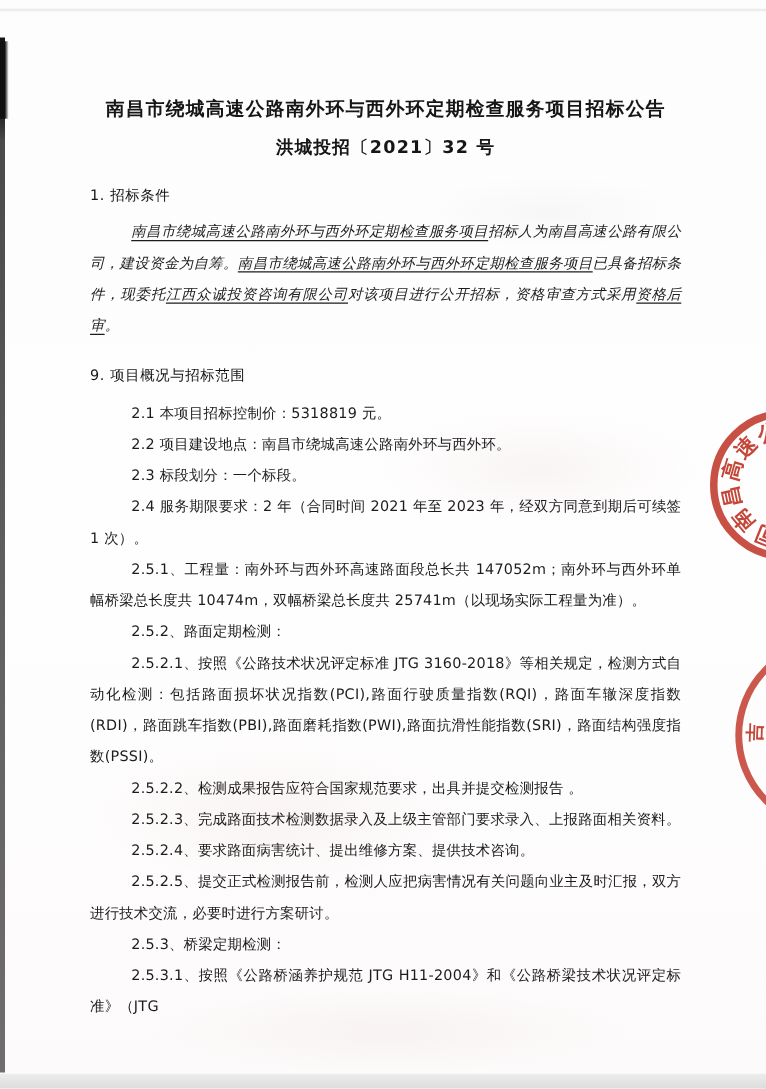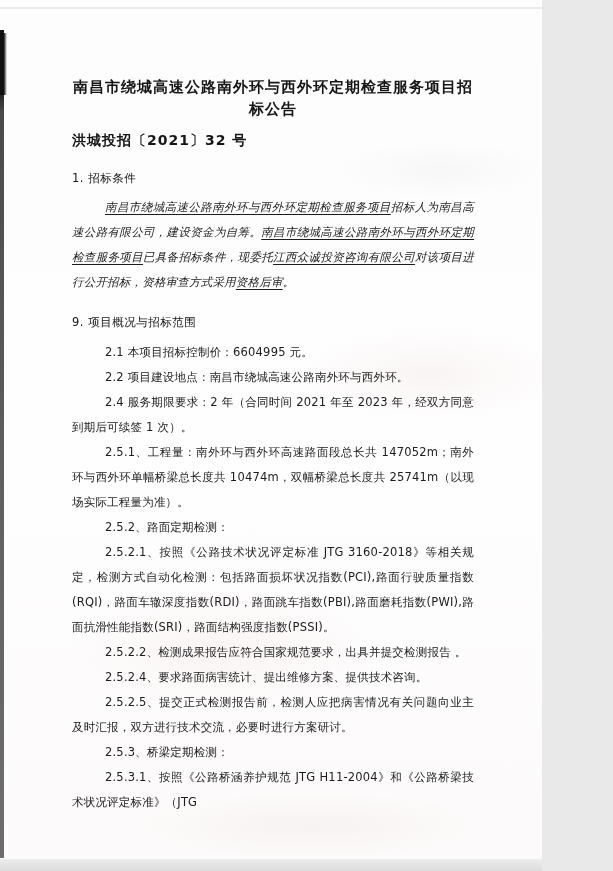--- a/index.html
+++ b/index.html
@@ -4,21 +4,21 @@
 <style>
   html, body { margin: 0; padding: 0; }
   body {
     width: 613px; height: 871px;
     background: #e9e9e9;
     font-family: "DejaVu Sans", "Liberation Sans", sans-serif;
     overflow: hidden;
   }
   .page {
     position: relative;
-    width: 542px; height: 871px;
+    width: 613px; height: 871px;
     background: linear-gradient(180deg, #fdfdfd 0%, #fffefe 55%, #fcfafa 100%);
     overflow: hidden;
     color: #1c1c1c;
   }
   
   .edge-left {
     position: absolute; left: 0; top: 30px; width: 4px; height: 828px;
     background: linear-gradient(to bottom, #141414 0%, #1d1d1d 7%, #4a4a4a 10%, #606060 55%, #6e6e6e 100%);
   }
   .edge-left-thick {
@@ -50,21 +50,21 @@
     font-size: 11.5px;
     letter-spacing: 0.2px;
     line-height: 25px;
   }
   .doc-title {
     margin: 0; font-size: 15px; font-weight: bold;
     text-align: center; letter-spacing: 1px; line-height: 22px; color: #161616;
   }
   .doc-number {
     margin: 10px 0 0 0; font-size: 14px; font-weight: bold;
-    text-align: left; letter-spacing: 1px; line-height: 21px; color: #161616;
+    text-align: center; letter-spacing: 1px; line-height: 21px; color: #161616;
   }
   .sec-heading {
     margin: 19px 0 0 0; font-size: 11.5px; font-weight: normal;
     line-height: 17px; color: #151515; letter-spacing: 0.5px;
   }
   .para {
     margin: 8px 0 0 0;
     text-align: justify;
     text-indent: 33px;
     font-style: italic;
@@ -96,27 +96,29 @@
 
     <h1 class="doc-title">南昌市绕城高速公路南外环与西外环定期检查服务项目招标公告</h1>
     <h2 class="doc-number">洪城投招〔2021〕32 号</h2>
 
     <h3 class="sec-heading">1. 招标条件</h3>
 
     <p class="para"><span class="u">南昌市绕城高速公路南外环与西外环定期检查服务项目</span><span>招标人为南昌高速公路有限公司，建设资金为自筹。</span><span class="u">南昌市绕城高速公路南外环与西外环定期检查服务项目</span><span>已具备招标条件，现委托</span><span class="u">江西众诚投资咨询有限公司</span><span>对该项目进行公开招标，资格审查方式采用</span><span class="u">资格后审</span><span>。</span></p>
 
     <h3 class="sec-heading">9. 项目概况与招标范围</h3>
 
-    <p class="clause" style="margin-top:9px">2.1 本项目招标控制价：6604995 元。</p>
+    <p class="clause" style="margin-top:9px">2.1 本项目招标控制价：5318819 元。</p>
     <p class="clause">2.2 项目建设地点：南昌市绕城高速公路南外环与西外环。</p>
+    <p class="clause">2.3 标段划分：一个标段。</p>
     <p class="clause">2.4 服务期限要求：2 年（合同时间 2021 年至 2023 年，经双方同意到期后可续签 1 次）。</p>
     <p class="clause">2.5.1、工程量：南外环与西外环高速路面段总长共 147052m；南外环与西外环单幅桥梁总长度共 10474m，双幅桥梁总长度共 25741m（以现场实际工程量为准）。</p>
     <p class="clause">2.5.2、路面定期检测：</p>
     <p class="clause">2.5.2.1、按照《公路技术状况评定标准 JTG 3160-2018》等相关规定，检测方式自动化检测：包括路面损坏状况指数(PCI),路面行驶质量指数(RQI)，路面车辙深度指数(RDI)，路面跳车指数(PBI),路面磨耗指数(PWI),路面抗滑性能指数(SRI)，路面结构强度指数(PSSI)。</p>
     <p class="clause">2.5.2.2、检测成果报告应符合国家规范要求，出具并提交检测报告 。</p>
+    <p class="clause">2.5.2.3、完成路面技术检测数据录入及上级主管部门要求录入、上报路面相关资料。</p>
     <p class="clause">2.5.2.4、要求路面病害统计、提出维修方案、提供技术咨询。</p>
     <p class="clause">2.5.2.5、提交正式检测报告前，检测人应把病害情况有关问题向业主及时汇报，双方进行技术交流，必要时进行方案研讨。</p>
     <p class="clause">2.5.3、桥梁定期检测：</p>
     <p class="clause">2.5.3.1、按照《公路桥涵养护规范 JTG H11-2004》和《公路桥梁技术状况评定标准》（JTG</p>
   </div>
 
   <svg class="stamp stamp-1" width="140" height="140" viewBox="0 0 140 140">
     <circle cx="70" cy="70" r="57" fill="none" stroke="#c0392b" stroke-width="6" opacity="0.95"></circle>
     <g fill="#c0392b" font-size="17" text-anchor="middle" class="seal-char">
       <text x="70" y="32" transform="rotate(-18 70 70)">公</text>

